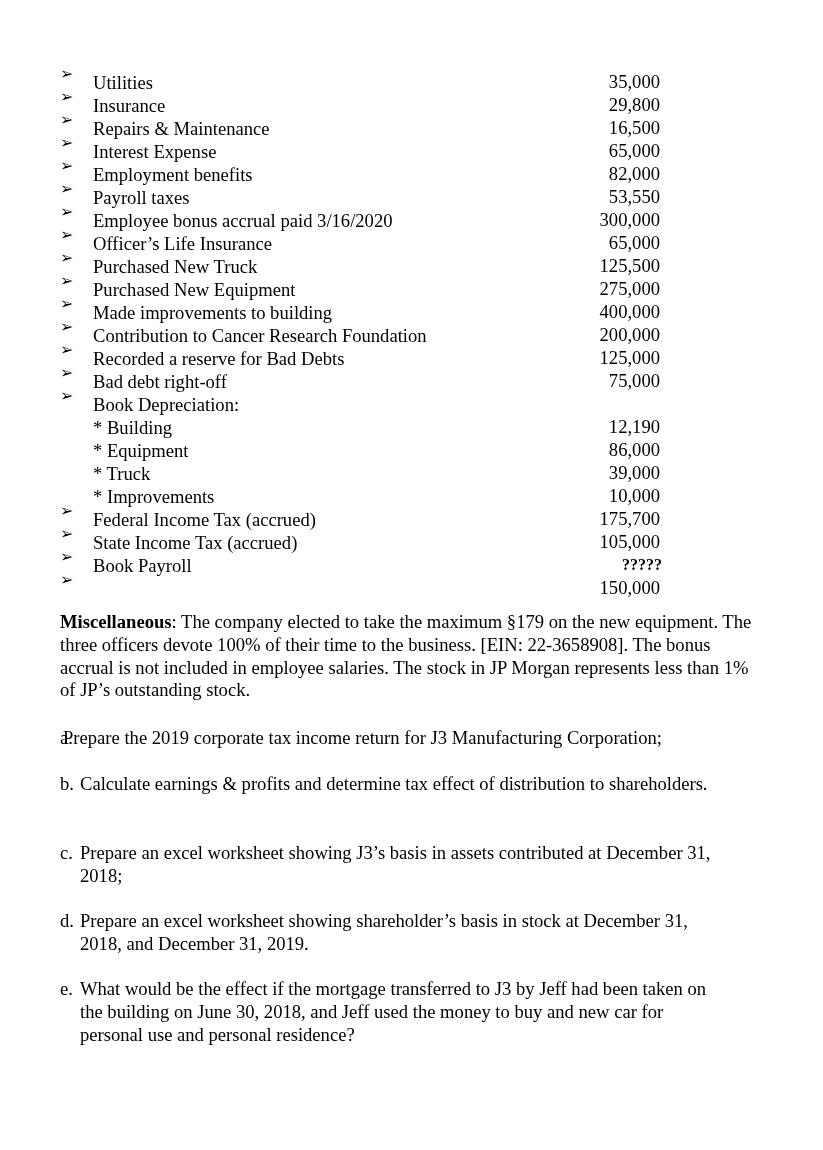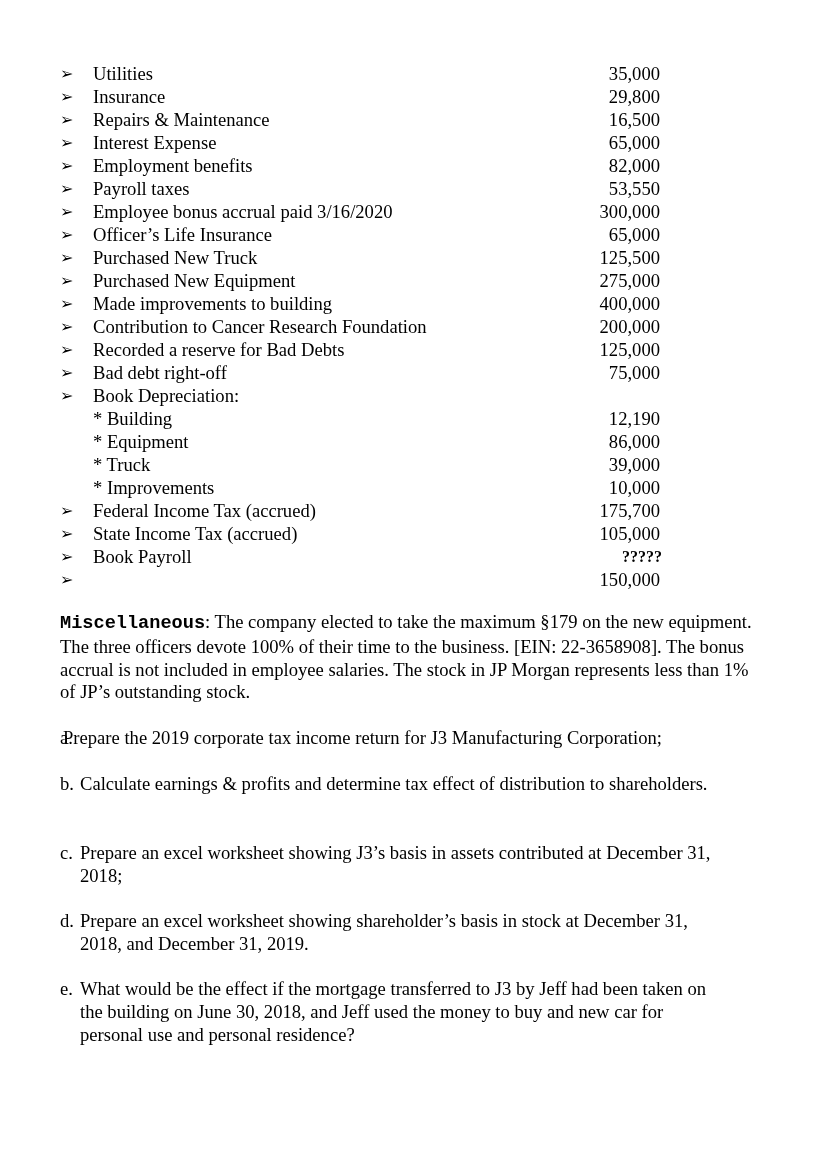--- a/index.html
+++ b/index.html
@@ -39,47 +39,46 @@
     .bullet {
       position: absolute;
       left: 0;
       top: 0;
       width: 16px;
       font-size: 16px;
     }
     .label {
       position: absolute;
       left: 33px;
-      top: 0;
+      top: 9px;
     }
     .row.sub .label {
       left: 33px;
     }
     .amount {
       position: absolute;
       right: 10px;
-      top: 0;
+      top: 8px;
       text-align: left;
     }
     .amount.q {
       font-weight: bold;
       font-size: 16px;
       right: 8px;
     }
     
     .misc {
       position: absolute;
       left: 60px;
       top: 611px;
       width: 700px;
       line-height: 22.8px;
     }
     .misc b {
       font-weight: bold;
-      font-family: Liberation Mono, monospace;
     }
     
     .questions {
       position: absolute;
       left: 60px;
       top: 0;
       width: 700px;
     }
     .q-item {
       position: absolute;

